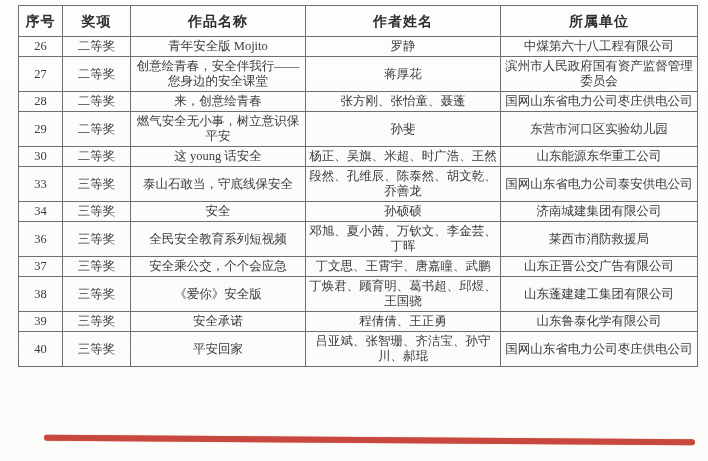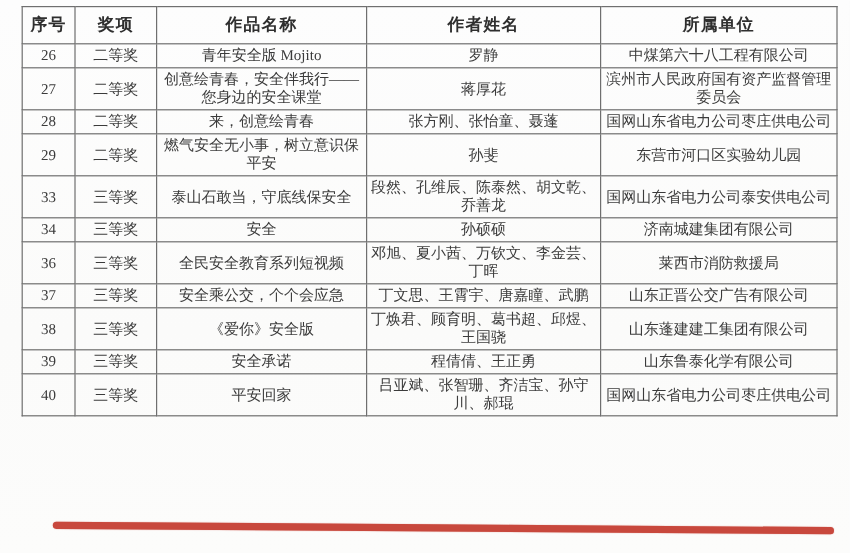--- a/index.html
+++ b/index.html
@@ -102,20 +102,27 @@
     <td>国网山东省电力公司枣庄供电公司</td>
   </tr>
         <tr>
     <td>29</td>
     <td>二等奖</td>
     <td>燃气安全无小事，树立意识保平安</td>
     <td>孙斐</td>
     <td>东营市河口区实验幼儿园</td>
   </tr>
         <tr>
+    <td>30</td>
+    <td>二等奖</td>
+    <td>这 young 话安全</td>
+    <td>杨正、吴旗、米超、时广浩、王然</td>
+    <td>山东能源东华重工公司</td>
+  </tr>
+        <tr>
     <td>33</td>
     <td>三等奖</td>
     <td>泰山石敢当，守底线保安全</td>
     <td>段然、孔维辰、陈泰然、胡文乾、乔善龙</td>
     <td>国网山东省电力公司泰安供电公司</td>
   </tr>
         <tr>
     <td>34</td>
     <td>三等奖</td>
     <td>安全</td>

